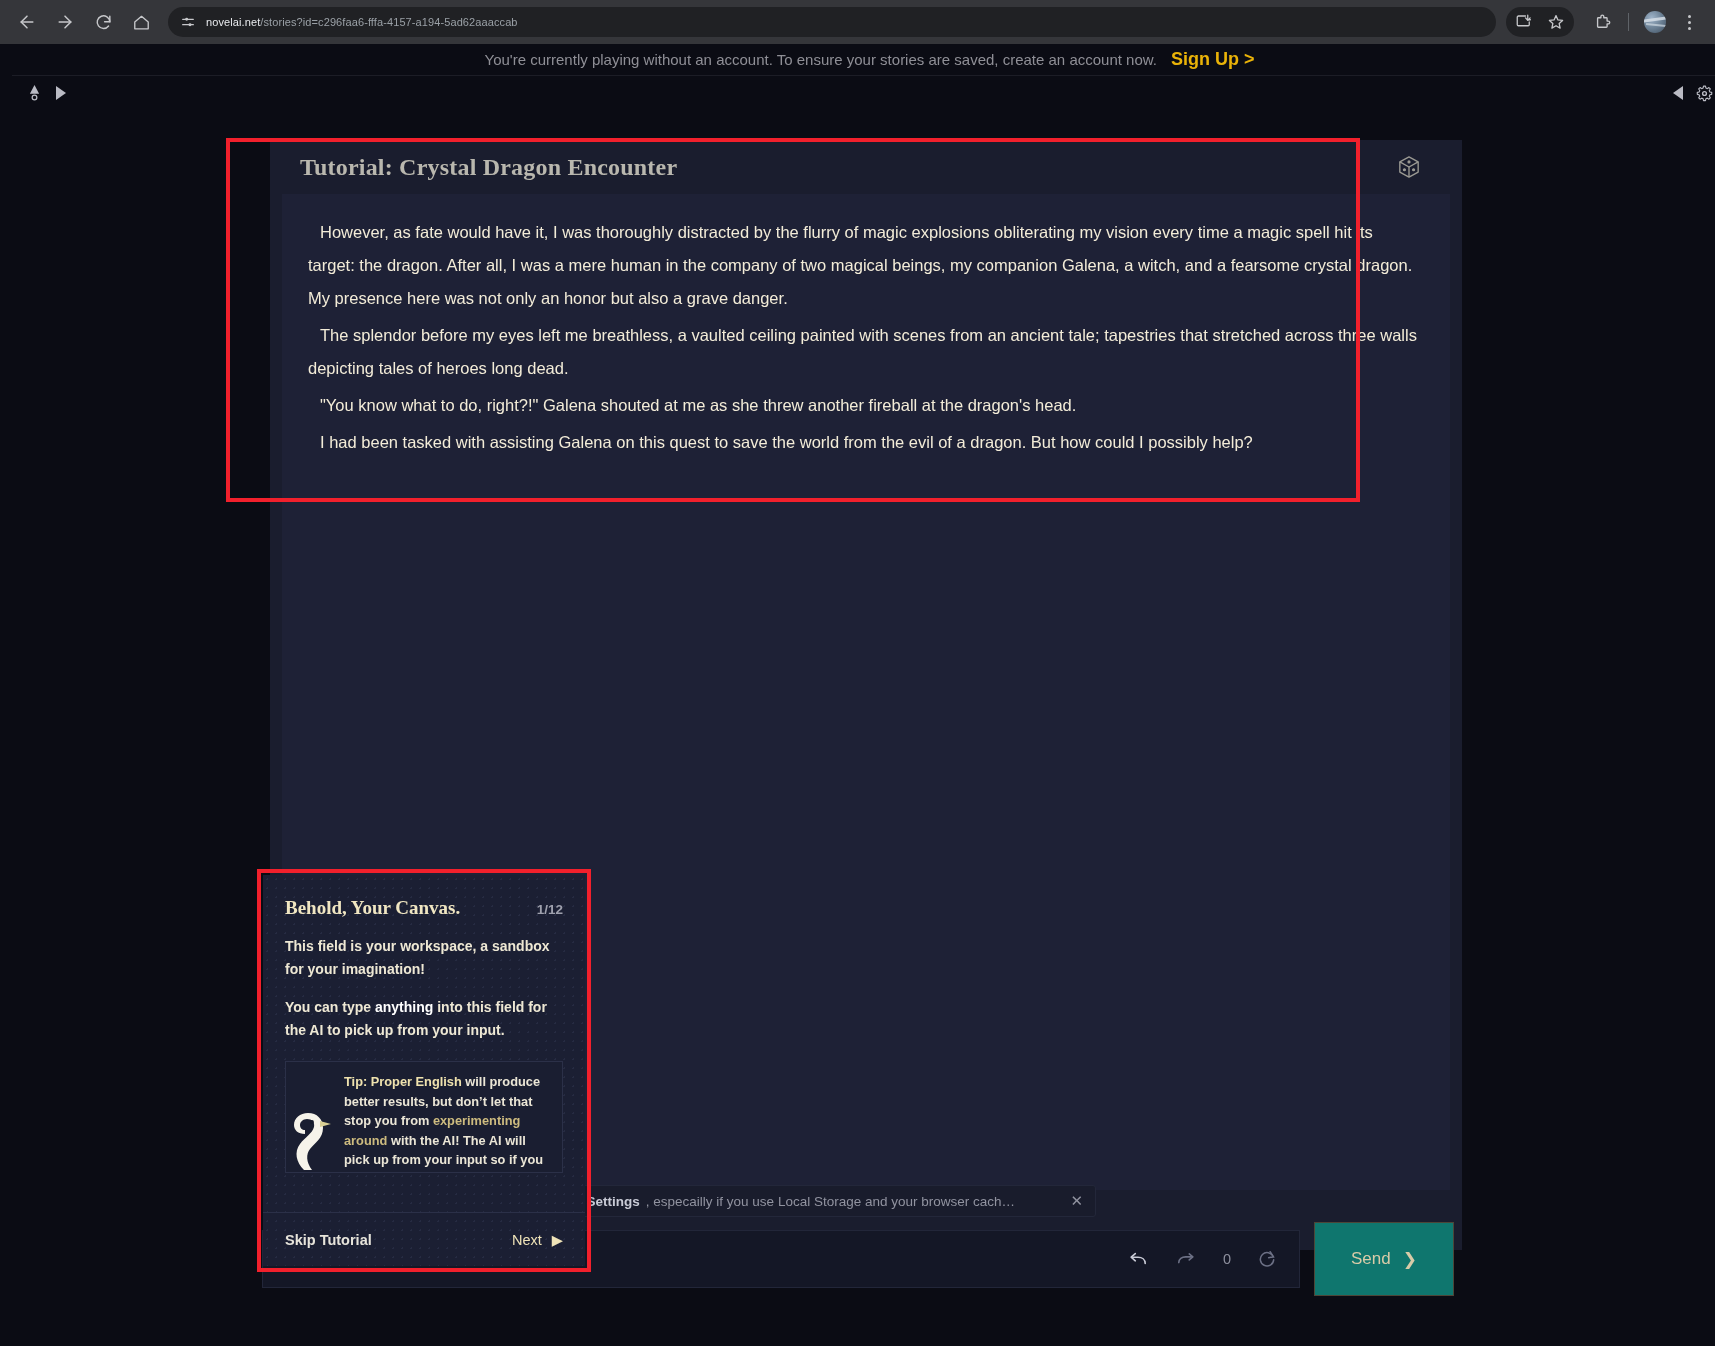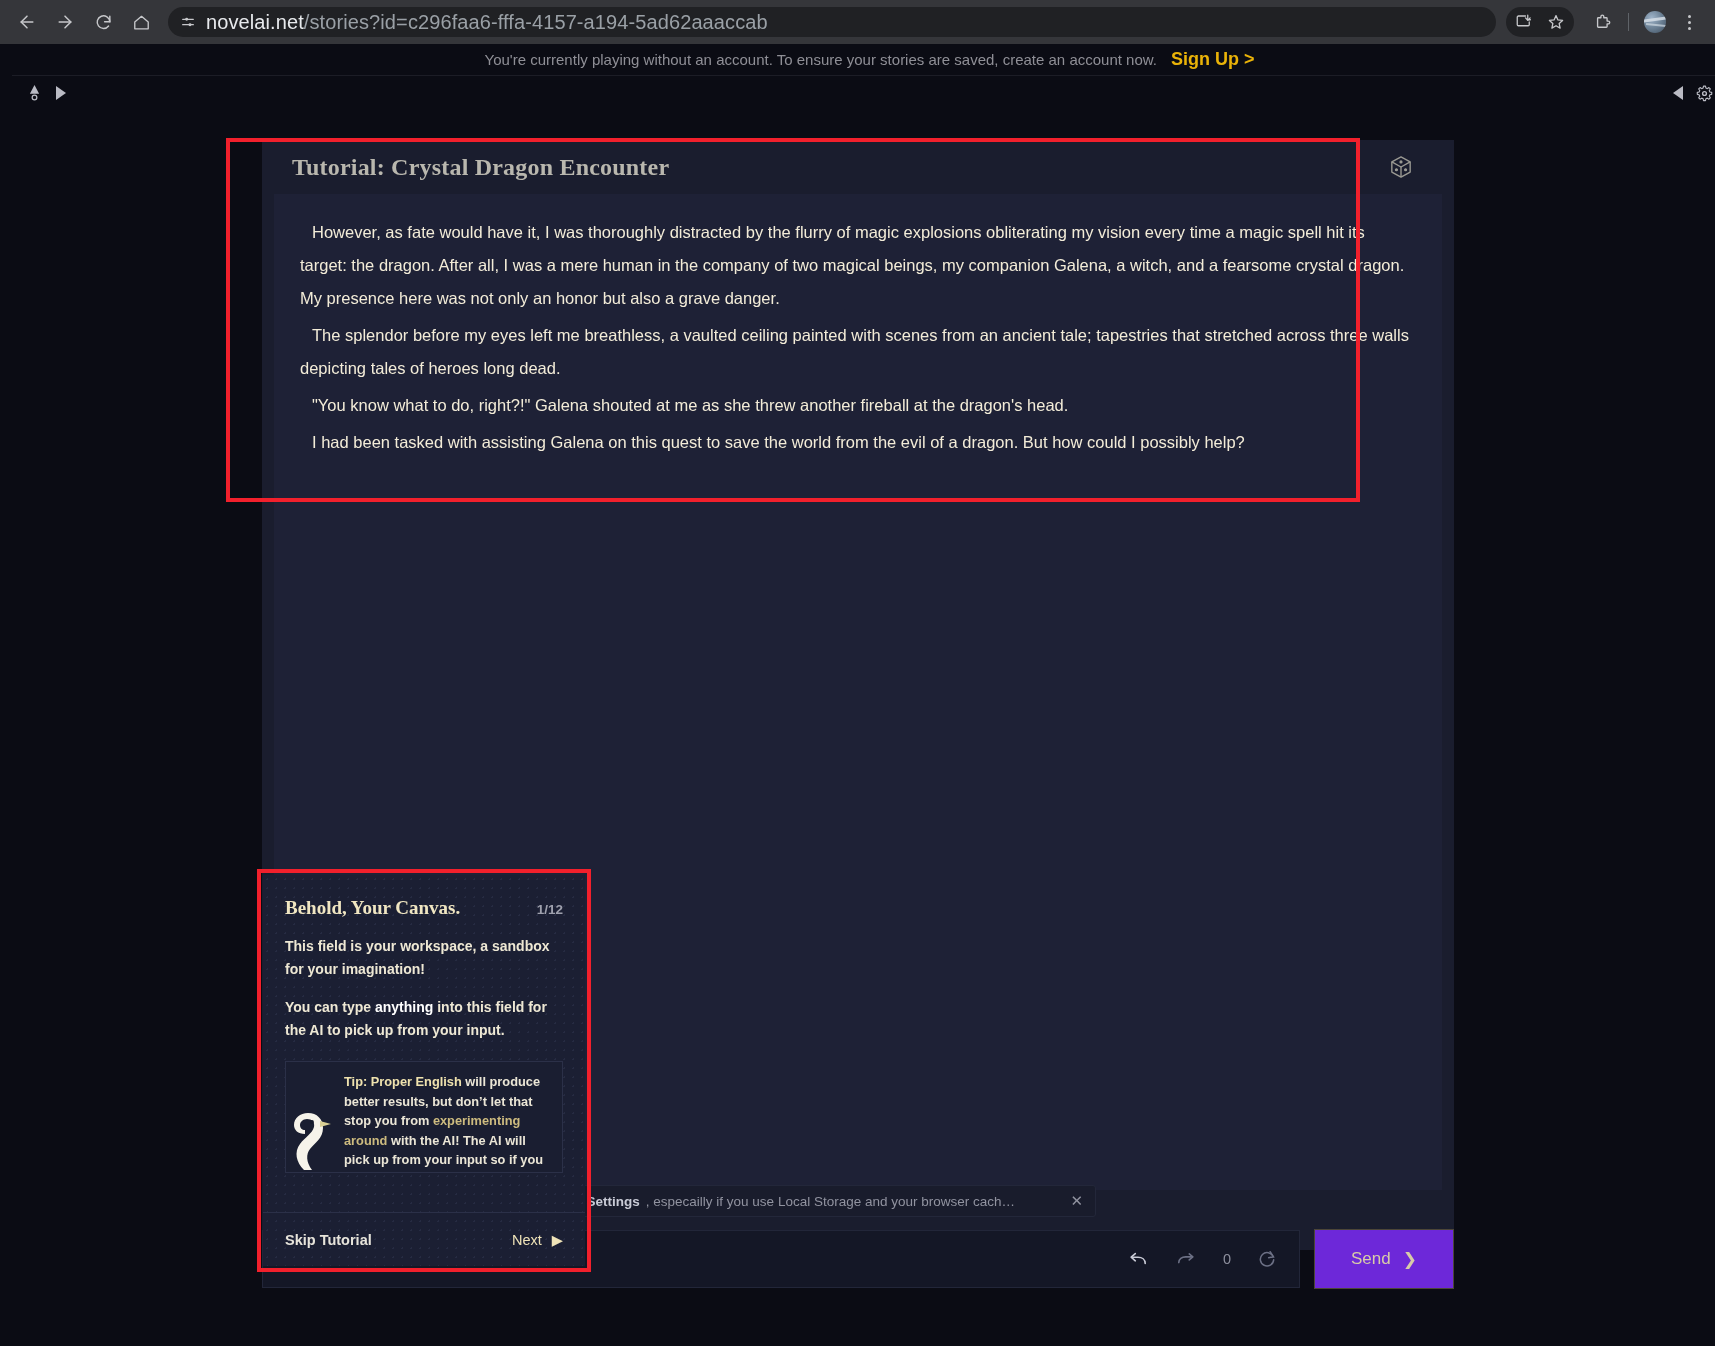--- a/index.html
+++ b/index.html
@@ -33,21 +33,21 @@
     background: #202124;
     border-radius: 16px;
     display: flex; align-items: center;
     margin-left: 6px; margin-right: 6px;
     padding: 0 12px;
     gap: 10px;
     min-width: 0;
   }
   .omnibox-icon { flex: 0 0 auto; color: #c7c8cb; display:flex; align-items:center;}
   .url-text {
-    font-size: 20px;
+    font-size: 11px;
     color: #9aa0a6;
     white-space: nowrap; overflow: hidden; text-overflow: ellipsis;
     letter-spacing: 0.1px;
   }
   .url-text .host { color: #e8eaed; }
   .chrome-right { display: flex; align-items: center; gap: 2px; flex: 0 0 auto; }
   .chrome-right .nav-btn { width: 32px; height: 32px; }
   .omni-actions {
     display: flex; align-items: center;
     background: #202124;
@@ -101,21 +101,21 @@
     display: flex; align-items: center; justify-content: space-between;
     padding: 0 14px;
     background: #0b0c14;
   }
   .topstrip-left, .topstrip-right { display: flex; align-items: center; gap: 12px; }
   .ic { color: #babbc4; display: flex; align-items: center; }
 
   
   .editor-wrap {
     position: absolute;
-    left: 250px; top: 96px;
+    left: 258px; top: 96px;
     width: 1192px; height: 1110px;
     background: #1a1d2e;
   }
   .story-header {
     height: 54px;
     display: flex; align-items: center; justify-content: space-between;
     padding: 0 42px 0 30px;
   }
   .story-title {
     font-family: "Liberation Serif", serif;
@@ -170,24 +170,24 @@
     flex: 1 1 auto; height: 58px;
     background: #141726;
     border: 1px solid #222639;
     display: flex; align-items: center; justify-content: flex-end;
     gap: 26px;
     padding-right: 22px;
   }
   .mini-ic { color:#6c7085; display:flex; align-items:center; }
   .mini-count { color:#8d8f9d; font-size:14.5px; }
   .send-btn {
-    width: 140px; height: 60px;
+    width: 140px; height: 74px;
     margin-left: 14px;
     border: 1px solid #4c4638;
-    background: #6d28d9;
+    background: #0f766e;
     color: #d8cba8;
     display: flex; align-items: center; justify-content: center;
     gap: 12px;
     font-size: 17px;
   }
 
   
   .tut {
     position: absolute;
     left: 251px; top: 831px;

